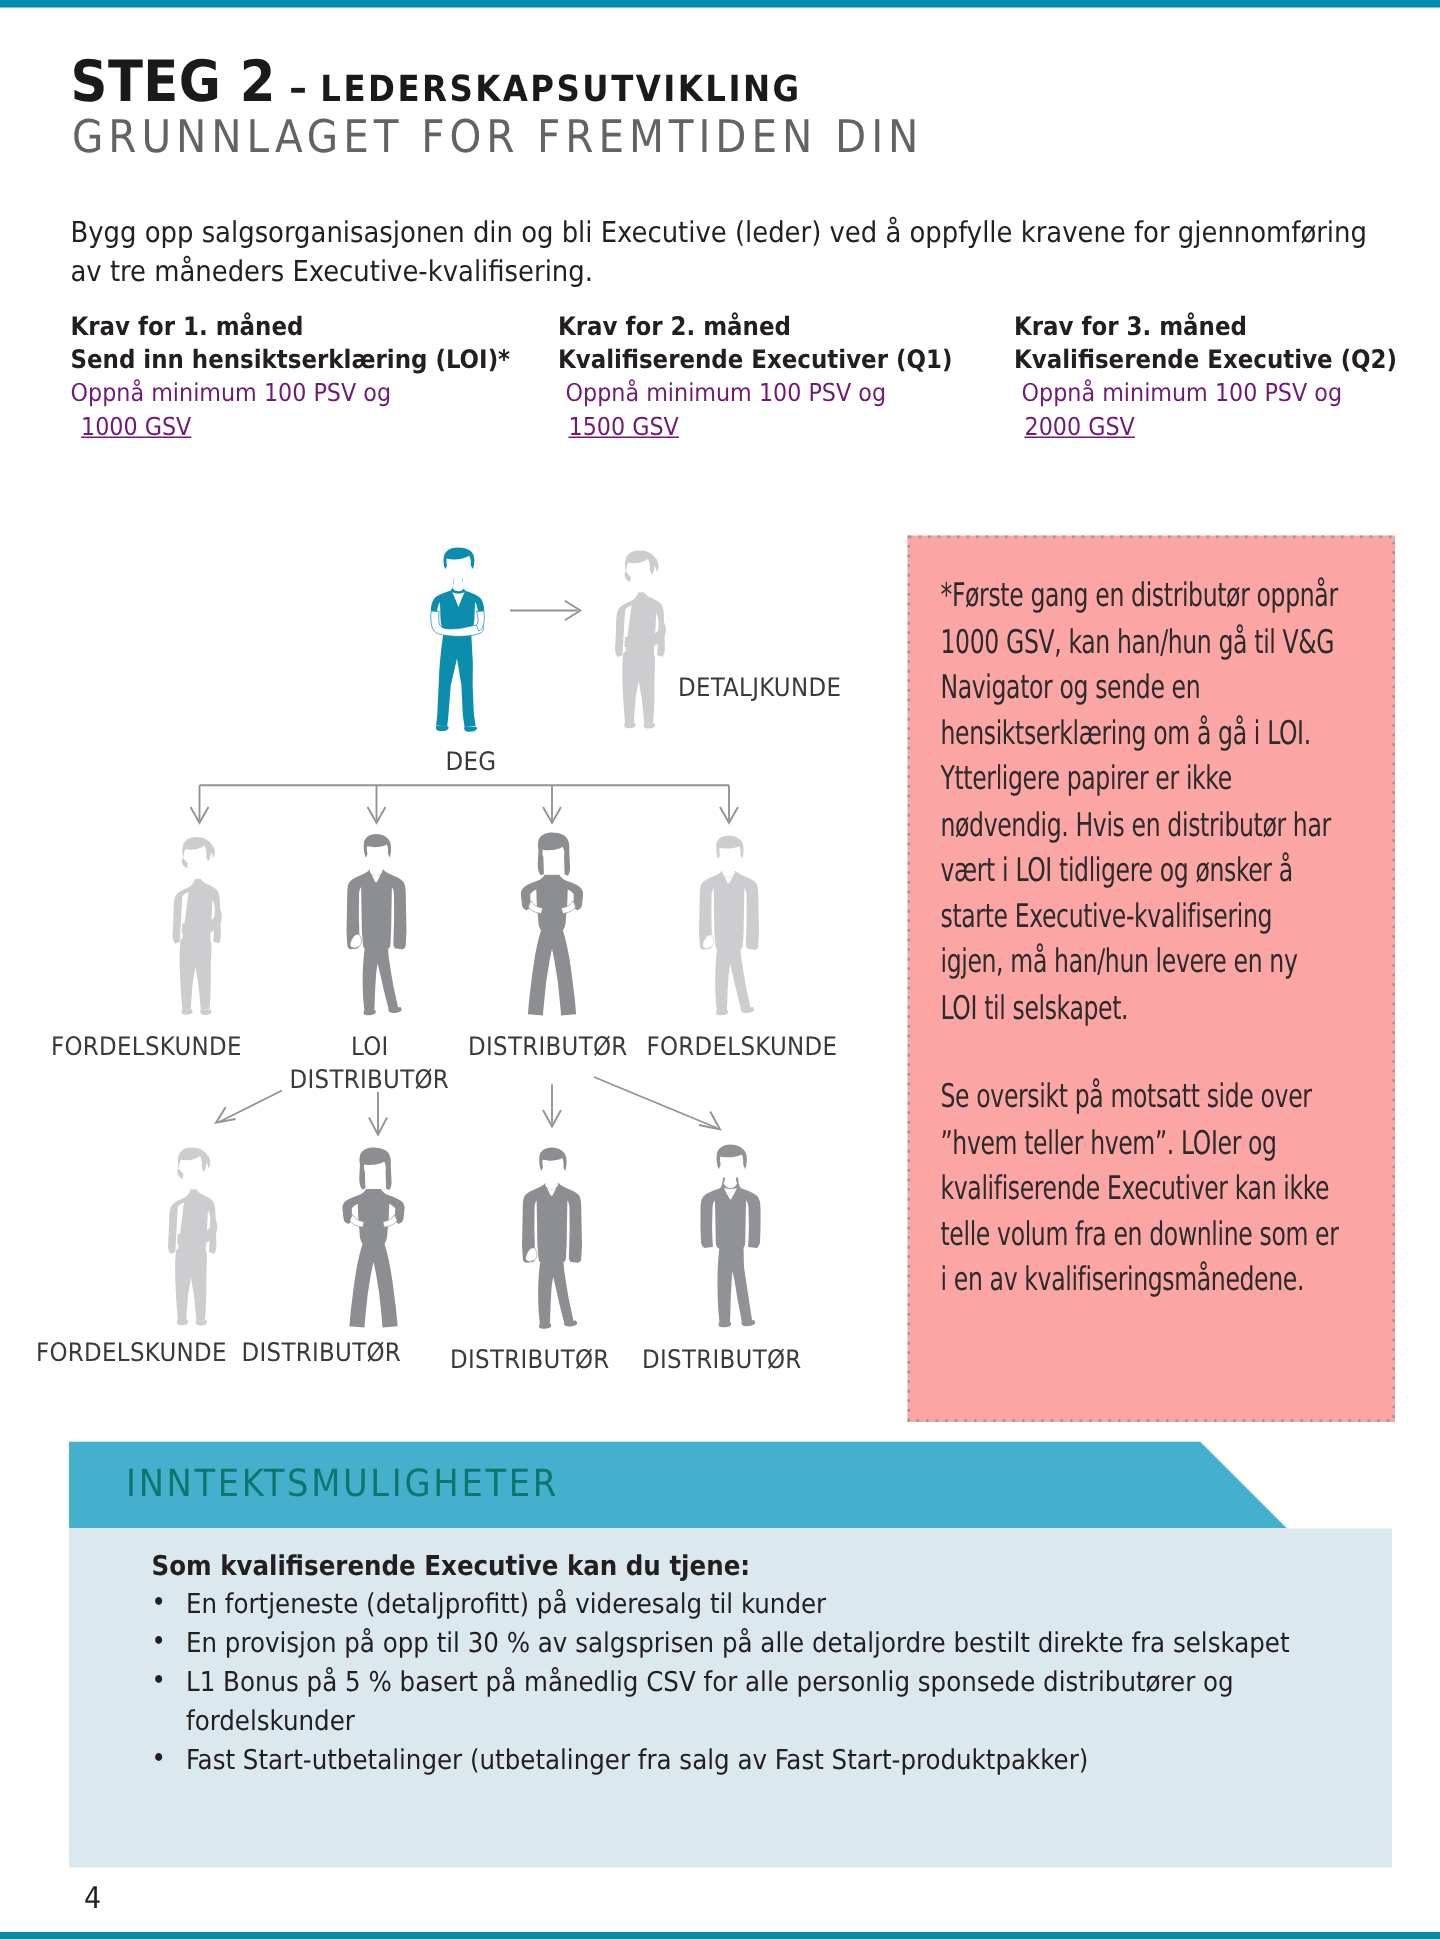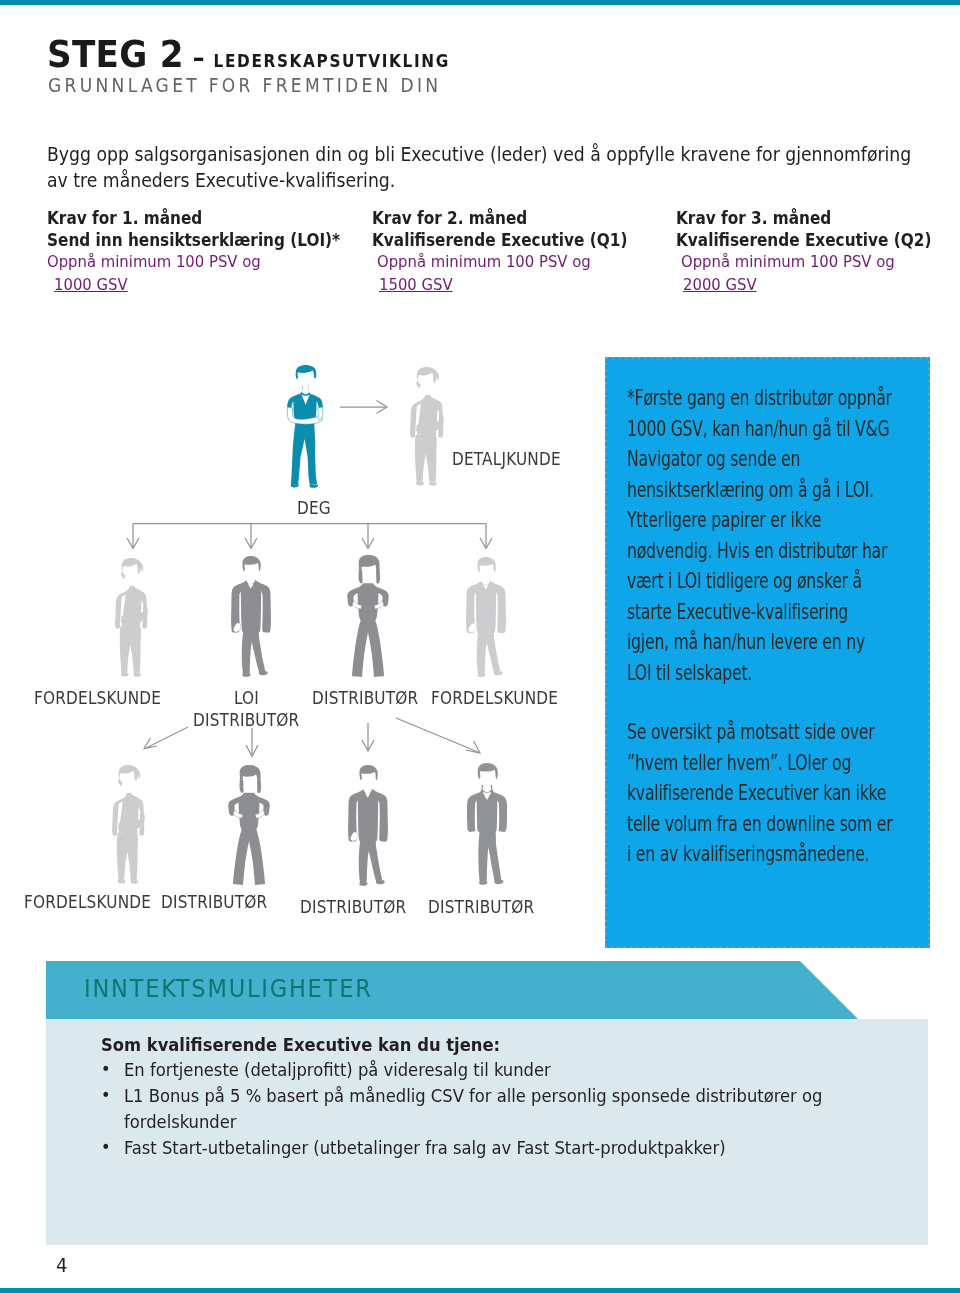--- a/index.html
+++ b/index.html
@@ -4,31 +4,31 @@
 <style>
   html,body{margin:0;padding:0;}
   body{width:960px;height:1293px;background:#fff;overflow:hidden;position:relative;
        font-family:"DejaVu Sans Condensed","Liberation Sans",sans-serif;}
   .abs{position:absolute;}
   .topbar{left:0;top:0;width:960px;height:5px;background:#058bab;}
   .botbar{left:0;top:1288px;width:960px;height:5px;background:#058bab;}
 
   .title{left:47px;top:32px;white-space:nowrap;}
   .title .s1{font-weight:bold;font-size:38px;letter-spacing:0.3px;color:#1a1a1a;}
-  .title .s2{font-weight:bold;font-size:17px;letter-spacing:1.65px;color:#1a1a1a;}
+  .title .s2{font-weight:bold;font-size:24px;letter-spacing:1.65px;color:#1a1a1a;}
   .title .dash{margin-left:9px;margin-right:9px;letter-spacing:0;font-size:26px;}
-  .subtitle{left:48px;top:74px;font-size:19px;letter-spacing:3.3px;color:#636365;}
+  .subtitle{left:48px;top:74px;font-size:30px;letter-spacing:3.3px;color:#636365;}
   .intro{left:47px;top:142px;width:880px;font-size:19.2px;line-height:26px;color:#231f20;}
 
   .req{top:207px;color:#231f20;}
   .req .h{font-weight:bold;font-size:17px;line-height:22px;letter-spacing:0.0px;}
   .req .d{font-size:16.5px;line-height:22.5px;color:#701a75;}
   .req .d2{padding-left:7px;text-decoration:underline;}
 
-  .note{left:605px;top:357px;width:325px;height:591px;background:#0ea5e9;box-sizing:border-box;}
+  .note{left:605px;top:357px;width:325px;height:591px;background:#fca5a5;box-sizing:border-box;}
   .notebd{left:605px;top:357px;width:325px;height:591px;overflow:visible;pointer-events:none;}
   .note p{margin:0;font-size:21.8px;line-height:30.5px;color:#2b2b2b;letter-spacing:-0.3px;
           transform:scaleX(0.80);transform-origin:0 0;width:125%;}
 
   .dlabel{position:absolute;font-size:17px;color:#3a3a3c;letter-spacing:0.2px;white-space:nowrap;text-align:right;}
   svg.fig{position:absolute;overflow:visible;}
 
   .incomebox{left:46px;top:1019px;width:882px;height:226px;background:#dbe8ee;}
   .income{left:94px;top:1032px;width:810px;}
   .income .lead{font-weight:bold;font-size:18.2px;line-height:25px;color:#231f20;padding-left:7px;}
@@ -46,21 +46,21 @@
 <div class="abs subtitle">GRUNNLAGET FOR FREMTIDEN DIN</div>
 <div class="abs intro">Bygg opp salgsorganisasjonen din og bli Executive (leder) ved å oppfylle kravene for gjennomføring av tre måneders Executive-kvalifisering.</div>
 <div class="abs req" style="left:47px">
     <div class="h">Krav for 1. måned</div>
     <div class="h">Send inn hensiktserklæring (LOI)*</div>
     <div class="d">Oppnå minimum 100 PSV og</div>
     <div class="d d2">1000 GSV</div>
   </div>
 <div class="abs req" style="left:372px">
     <div class="h">Krav for 2. måned</div>
-    <div class="h">Kvalifiserende Executive (Q1)</div>
+    <div class="h">Kvalifiserende Executiver (Q1)</div>
     <div class="d" style="padding-left:5px">Oppnå minimum 100 PSV og</div>
     <div class="d d2">1500 GSV</div>
   </div>
 <div class="abs req" style="left:676px">
     <div class="h">Krav for 3. måned</div>
     <div class="h">Kvalifiserende Executive (Q2)</div>
     <div class="d" style="padding-left:5px">Oppnå minimum 100 PSV og</div>
     <div class="d d2">2000 GSV</div>
   </div>
 <div class="abs note">
@@ -290,17 +290,18 @@
 
 <svg class="abs" style="left:46px;top:961px;width:812px;height:58px">
   <polygon points="0,0 754,0 812,58 0,58" fill="#45b0ce"></polygon>
 </svg>
 <div class="abs" style="left:84px;top:974px;font-size:25px;letter-spacing:1.8px;color:#0f766e">INNTEKTSMULIGHETER</div>
 <div class="abs incomebox"></div>
 <div class="abs income">
   <div class="lead">Som kvalifiserende Executive kan du tjene:</div>
   <ul>
     <li>En fortjeneste (detaljprofitt) på videresalg til kunder</li>
+    <li>En provisjon på opp til 30 % av salgsprisen på alle detaljordre bestilt direkte fra selskapet</li>
     <li>L1 Bonus på 5 % basert på månedlig CSV for alle personlig sponsede distributører og fordelskunder</li>
     <li>Fast Start-utbetalinger (utbetalinger fra salg av Fast Start-produktpakker)</li>
   </ul>
 </div>
 <div class="abs pageno">4</div>
 
 </body></html>

